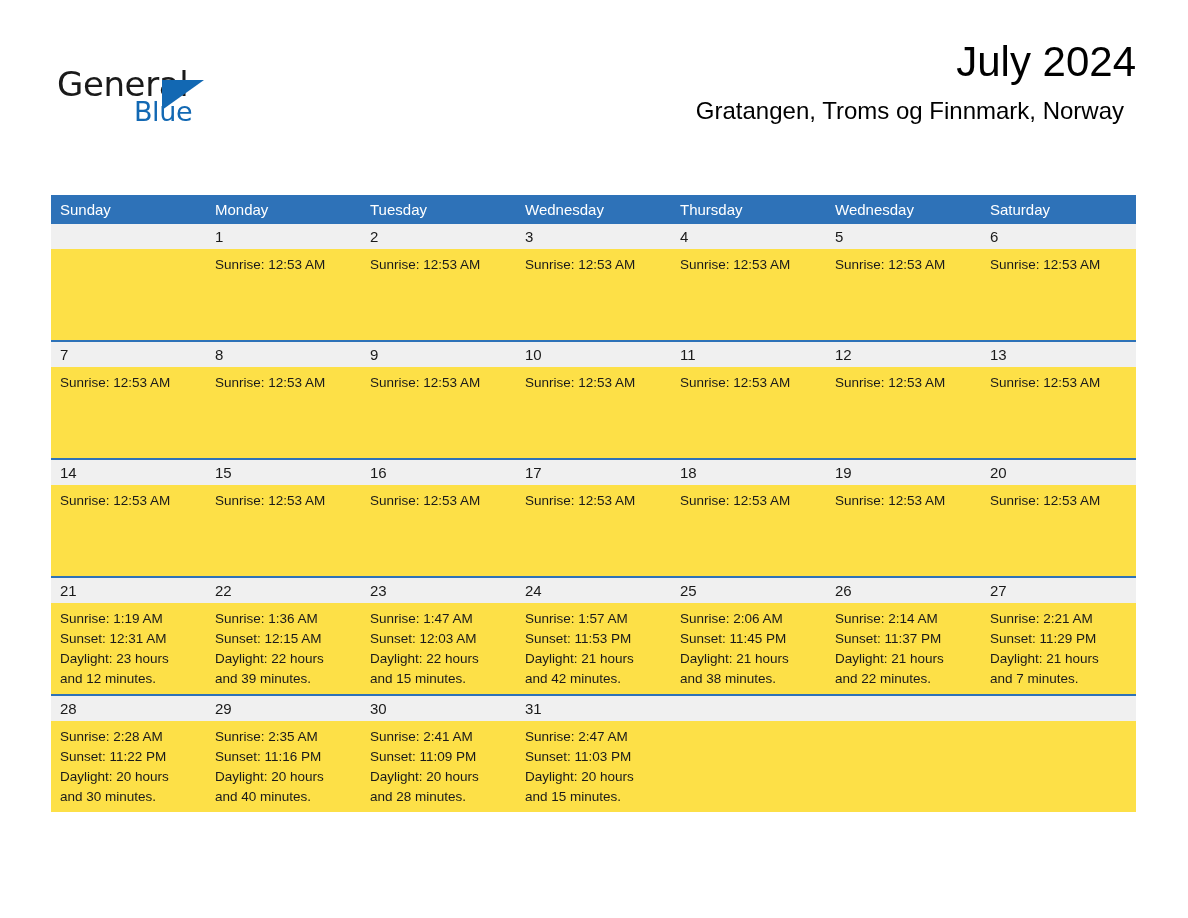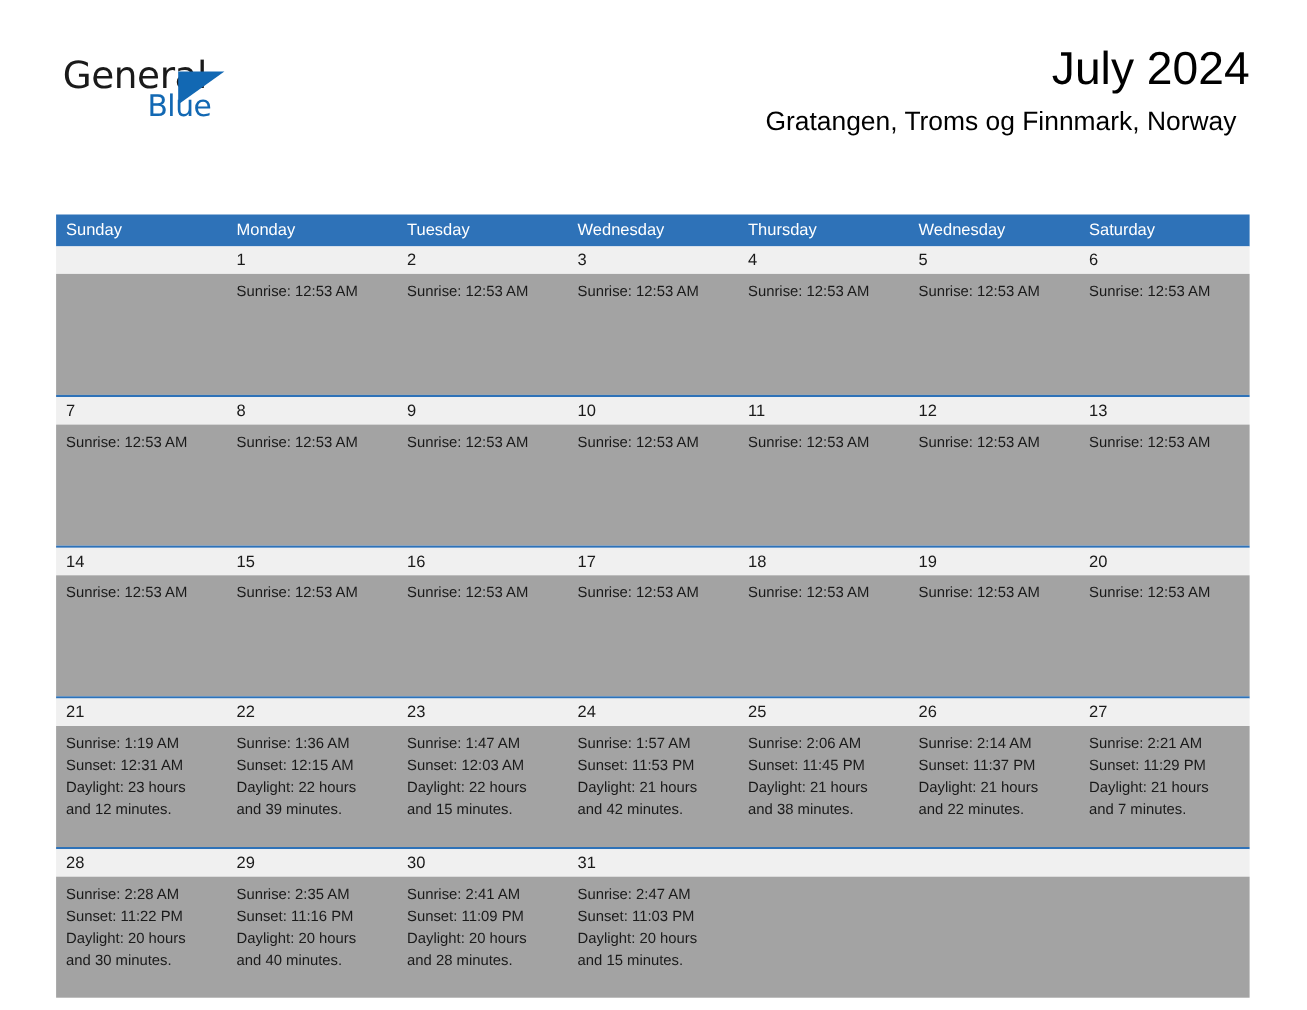--- a/index.html
+++ b/index.html
@@ -24,21 +24,21 @@
   .masthead {
     position: absolute;
     left: 51px;
     top: 40px;
     width: 1085px;
     height: 110px;
   }
   .logo {
     position: absolute;
     left: 6px;
-    top: 12px;
+    top: 27px;
     width: 200px;
     height: 80px;
   }
   .logo-general {
     position: absolute;
     left: 0;
     top: 0;
     font-size: 34px;
     letter-spacing: -0.4px;
     color: #1a1a1a;
@@ -129,22 +129,22 @@
     flex: 1 1 0;
     min-width: 0;
     font-size: 15px;
     line-height: 25px;
     padding-left: 9px;
     box-sizing: border-box;
     color: #1a1a1a;
   }
   .bodybar {
     display: flex;
-    background: #a3a3a3;
-    height: 110px;
+    background: #fde047;
+    height: 91px;
   }
   .bodybar .b-cell {
     flex: 1 1 0;
     min-width: 0;
     font-size: 13.5px;
     line-height: 20px;
     padding: 6px 6px 0 9px;
     box-sizing: border-box;
     color: #1a1a1a;
   }

